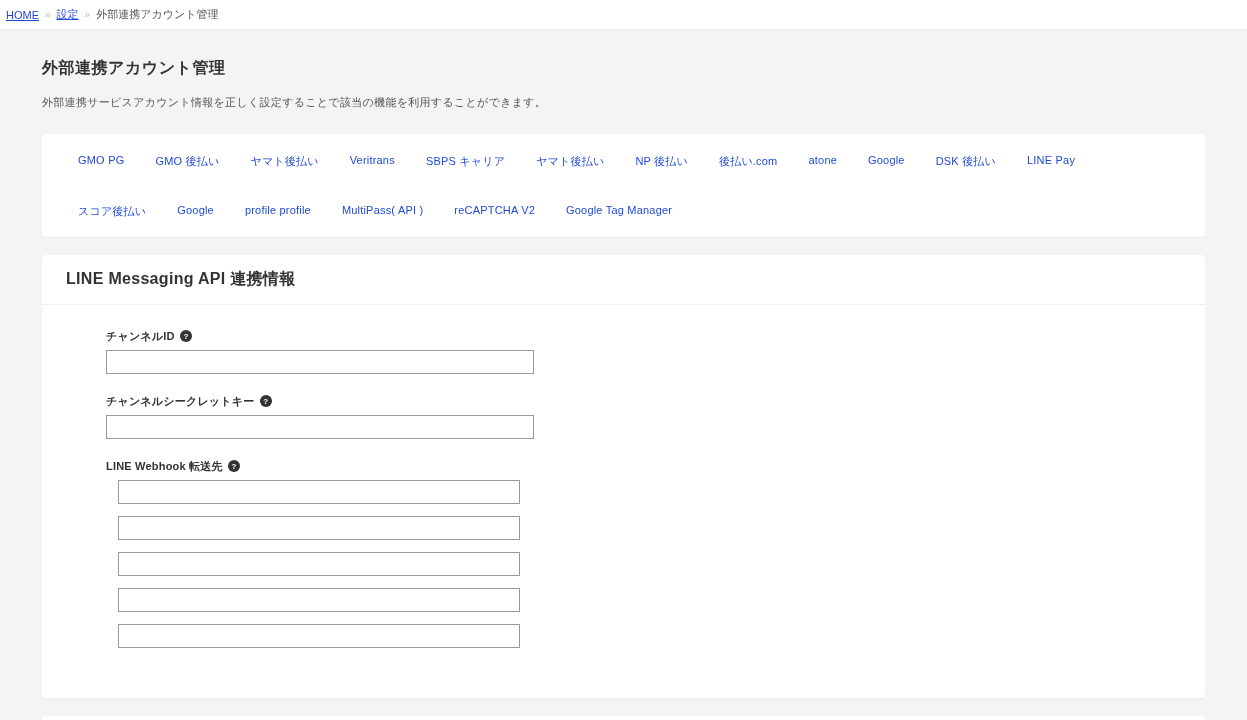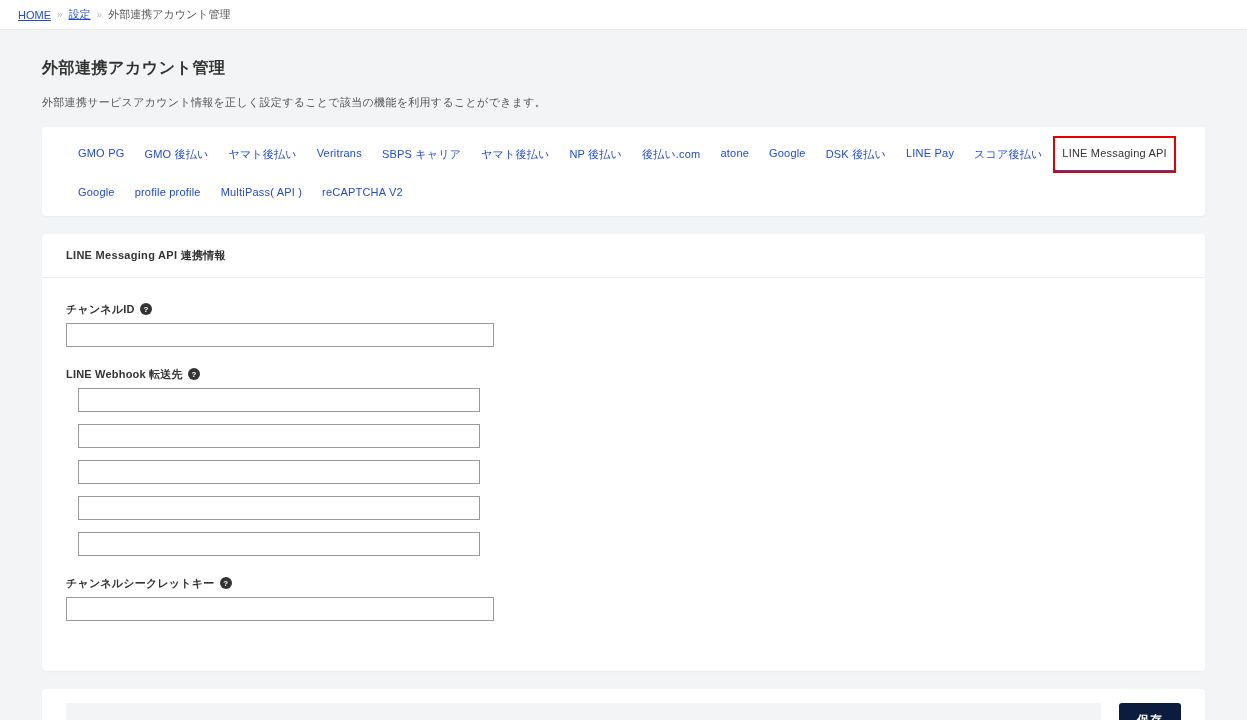--- a/index.html
+++ b/index.html
@@ -5,21 +5,21 @@
     * { box-sizing: border-box; margin: 0; padding: 0; }
     body {
       font-family: -apple-system, BlinkMacSystemFont, "Hiragino Sans", "Hiragino Kaku Gothic ProN", "Yu Gothic", Meiryo, sans-serif;
       background: #f3f4f5;
       color: #333;
       font-size: 12px;
     }
     
     .breadcrumb {
       background: #fff;
-      padding: 7px 18px;
+      padding: 7px 6px;
       font-size: 11px;
       display: flex;
       align-items: center;
       gap: 6px;
       border-bottom: 1px solid #eaeaea;
     }
     .breadcrumb a {
       color: #1f4ad6;
       text-decoration: underline;
       cursor: pointer;
@@ -38,35 +38,35 @@
     .page-title {
       font-size: 16px;
       font-weight: 700;
       color: #333;
       margin-bottom: 16px;
       letter-spacing: 0.5px;
     }
     .page-desc {
       font-size: 11px;
       color: #555;
-      margin-bottom: 17px;
+      margin-bottom: 24px;
       letter-spacing: 0.3px;
     }
     
     .tabs-card {
       background: #fff;
       border-radius: 4px;
       padding: 10px 28px 8px;
       margin-bottom: 18px;
       box-shadow: 0 1px 2px rgba(0,0,0,0.04);
     }
     .tabs {
       display: flex;
       flex-wrap: wrap;
-      gap: 4px;
+      gap: 15px;
     }
     .tab {
       padding: 10px 8px 8px;
       font-size: 11px;
       color: #1f4ad6;
       cursor: pointer;
       border-bottom: 2px solid transparent;
       white-space: nowrap;
       letter-spacing: 0.2px;
     }
@@ -80,30 +80,31 @@
     }
     
     .form-card {
       background: #fff;
       border-radius: 4px;
       box-shadow: 0 1px 2px rgba(0,0,0,0.04);
       margin-bottom: 18px;
     }
     .section-header {
       padding: 14px 24px;
-      font-size: 11px;
+      font-size: 16px;
       font-weight: 700;
       border-bottom: 1px solid #eee;
       letter-spacing: 0.3px;
     }
     .form-body {
       padding: 24px 24px 30px;
     }
     .form-group {
       margin-bottom: 20px;
+      margin-left: 40px;
     }
     .form-label {
       display: block;
       font-size: 11px;
       font-weight: 700;
       margin-bottom: 6px;
       color: #333;
       letter-spacing: 0.2px;
     }
     .help-icon {
@@ -192,60 +193,60 @@
         <div class="tab">Veritrans</div>
         <div class="tab">SBPS キャリア</div>
         <div class="tab">ヤマト後払い</div>
         <div class="tab">NP 後払い</div>
         <div class="tab">後払い.com</div>
         <div class="tab">atone</div>
         <div class="tab">Google</div>
         <div class="tab">DSK 後払い</div>
         <div class="tab">LINE Pay</div>
         <div class="tab">スコア後払い</div>
-        <div class="tab active highlighted">LINE Messaging API</div>
         <div class="tab">Google</div>
         <div class="tab">profile profile</div>
         <div class="tab">MultiPass( API )</div>
         <div class="tab">reCAPTCHA V2</div>
+        <div class="tab">Google Tag Manager</div>
       </div>
   </div>
 
   <div class="form-card">
     <div class="section-header">LINE Messaging API 連携情報</div>
     <div class="form-body">
 
       <div class="form-group">
         <label class="form-label">
           <span>チャンネルID</span>
           <span class="help-icon">?</span>
         </label>
         <input type="text" class="text-input" value="" style="">
       </div>
 
       <div class="form-group">
         <label class="form-label">
+          <span>チャンネルシークレットキー</span>
+          <span class="help-icon">?</span>
+        </label>
+        <input type="text" class="text-input" value="" style="">
+      </div>
+
+      <div class="form-group">
+        <label class="form-label">
           <span>LINE Webhook 転送先</span>
           <span class="help-icon">?</span>
         </label>
         <div class="webhook-list" id="webhook-list">
             <input type="text" class="webhook-input" style="">
             <input type="text" class="webhook-input" style="">
             <input type="text" class="webhook-input" style="">
             <input type="text" class="webhook-input" style="">
             <input type="text" class="webhook-input" style="">
           </div>
-      </div>
-
-      <div class="form-group">
-        <label class="form-label">
-          <span>チャンネルシークレットキー</span>
-          <span class="help-icon">?</span>
-        </label>
-        <input type="text" class="text-input" value="" style="">
       </div>
 
     </div>
   </div>
 
   <div class="footer-bar">
     <div class="footer-inner"></div>
     <button class="save-btn">保存</button>
   </div>
 </div>

